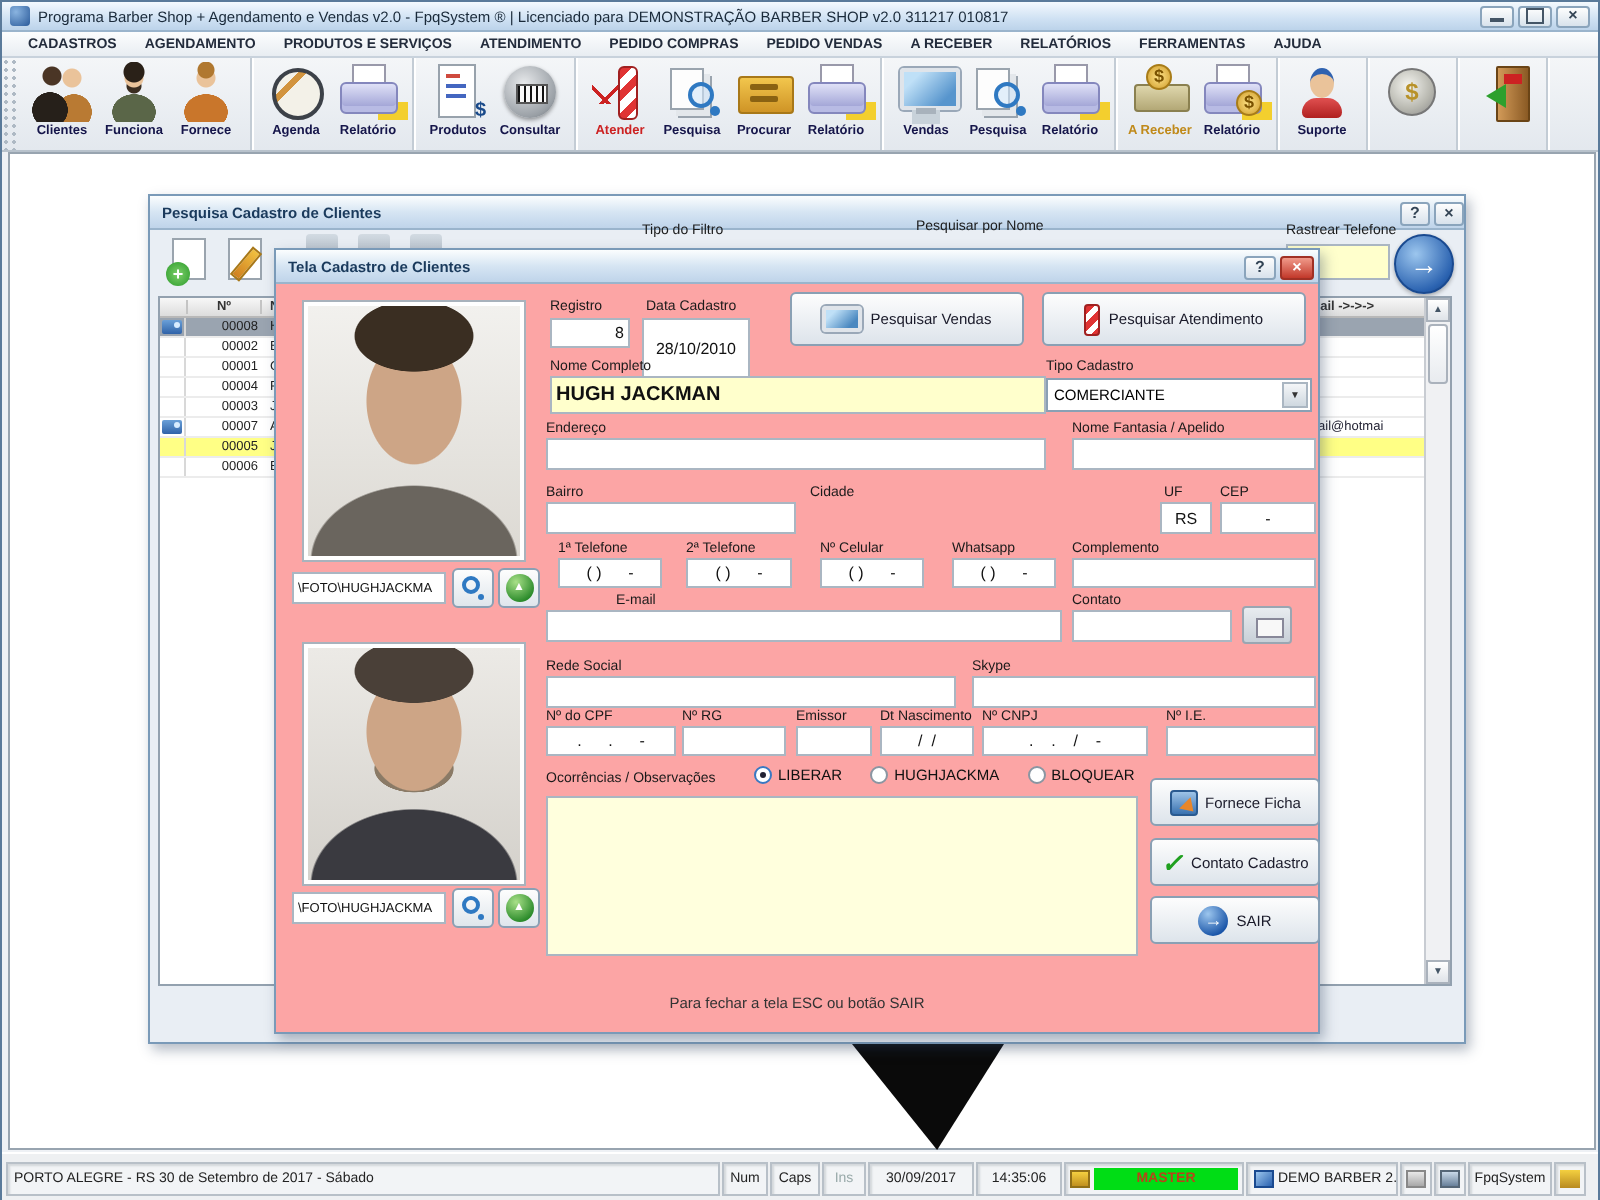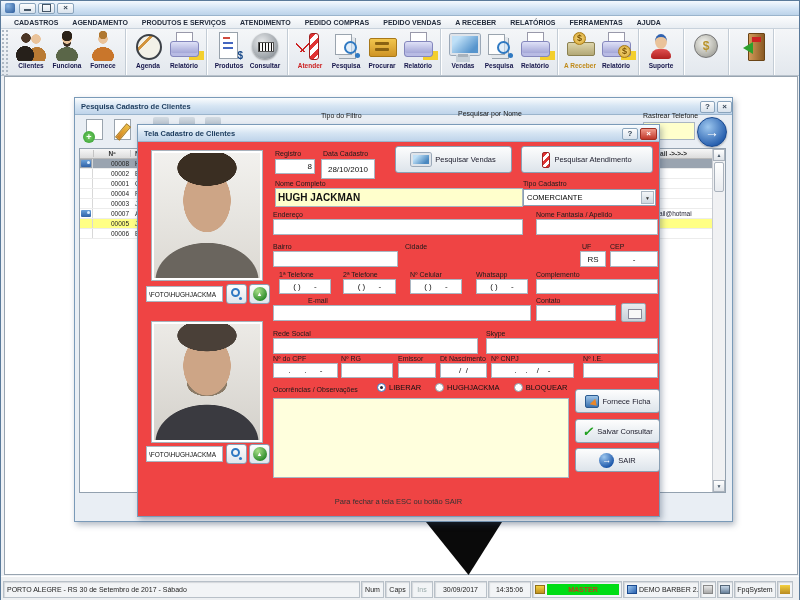--- a/index.html
+++ b/index.html
@@ -92,21 +92,21 @@
   .gcell.nom{left:55px}
   .gmail{position:absolute;left:570px;top:1px;font-size:6.5px;color:#223}
   .cam{position:absolute;left:1px;top:1px;width:10px;height:7px;background:linear-gradient(#6aa0d8,#2f62a8);border-radius:1px}
   .cam::after{content:"";position:absolute;right:1px;top:1px;width:3px;height:3px;border-radius:50%;background:#d8ecff}
   .vscroll{position:absolute;right:0;top:0;width:13px;height:100%;background:#f0f1f3;border-left:1px solid #c8ccd2}
   .varrow{height:12px;background:linear-gradient(#fff,#dfe3e8);border:1px solid #aab2bc;font-size:5px;text-align:center;line-height:11px;color:#456}
   .vthumb{height:30px;margin:1px;background:linear-gradient(#fff,#e8ebef);border:1px solid #aab2bc;border-radius:2px}
   .vdown{position:absolute;bottom:0;width:100%}
 
   
-  .dialog{background:#ef4444}
+  .dialog{background:#fca5a5}
   .photo{position:absolute;border:1px solid #a8b2bc;background:#fff;padding:2px}
   .photo>i{display:block;width:100%;height:100%;background:
     radial-gradient(30px 18px at 50% 12%,#3a2e22 98%,transparent),
     radial-gradient(24px 32px at 50% 38%,#cda586 98%,transparent),
     radial-gradient(52px 38px at 50% 102%,#6a655e 98%,transparent),
     linear-gradient(#f2f1ee,#dcd9d3)}
   .photo.p2>i{background:
     radial-gradient(30px 16px at 50% 10%,#4a4038 98%,transparent),
     radial-gradient(24px 30px at 50% 36%,#cda586 98%,transparent),
     radial-gradient(20px 12px at 50% 52%,#8a7a66 98%,transparent),
@@ -142,20 +142,21 @@
   .master{background:#00dd15;color:#b8431a;font-weight:bold;justify-content:center}
   .gray{color:#9aa}
 </style>
 </head>
 <body>
 
 <div id="screen">
 
   <div class="titlebar">
     <span class="appicon"></span>
+    <span class="apptitle">Programa Barber Shop + Agendamento e Vendas v2.0 - FpqSystem ® | Licenciado para  DEMONSTRAÇÃO BARBER SHOP v2.0 311217 010817</span>
     <span class="wbtns">
       <span class="wbtn wb-min"></span>
       <span class="wbtn wb-max"></span>
       <span class="wbtn wb-close"></span>
     </span>
   </div>
 
   <div class="menubar" id="menubar">
       <span class="mitem">CADASTROS</span>
       <span class="mitem">AGENDAMENTO</span>
@@ -376,21 +377,21 @@
       <span class="sqbtn" style="left:88px;top:319px">
           <i class="ic-mag"></i>
         </span>
       <span class="sqbtn" style="left:111px;top:319px">
           <i class="ic-up">▲</i>
         </span>
 
       <span class="lbl" style="left:137px;top:25px">Registro</span>
       <input class="fld" style="left: 137px; top: 34px; width: 40px; height: 15px; text-align: right;" value="8">
       <span class="lbl" style="left:185px;top:25px">Data Cadastro</span>
-      <input class="fld" style="left: 183px; top: 34px; width: 54px; height: 20px; text-align: center;" value="28/10/2010">
+      <input class="fld" style="left: 183px; top: 34px; width: 54px; height: 30px; text-align: center;" value="28/10/2010">
 
       <div class="btn" style="left:257px;top:21px;width:117px;height:27px">
         <i class="mini-monitor"></i>
         <span>Pesquisar Vendas</span>
       </div>
       <div class="btn" style="left:383px;top:21px;width:132px;height:27px">
         <i class="mini-pole"></i>
         <span>Pesquisar Atendimento</span>
       </div>
 
@@ -467,21 +468,21 @@
         </div>
 
       <textarea class="obs" style="left: 135px; top: 273px; width: 296px; height: 80px;"></textarea>
 
       <div class="btn" style="left:437px;top:264px;width:85px;height:24px">
         <i class="ic-print-card"></i>
         <span>Fornece Ficha</span>
       </div>
       <div class="btn" style="left:437px;top:294px;width:85px;height:24px">
         <i class="ic-check">✓</i>
-        <span>Salvar Consultar</span>
+        <span>Contato Cadastro</span>
       </div>
       <div class="btn" style="left:437px;top:323px;width:85px;height:24px">
         <i class="ic-blue-circ">→</i>
         <span>SAIR</span>
       </div>
 
       <div class="dfoot" style="top:372px">Para fechar a tela ESC ou botão SAIR</div>
     </div>
   </div>
 

